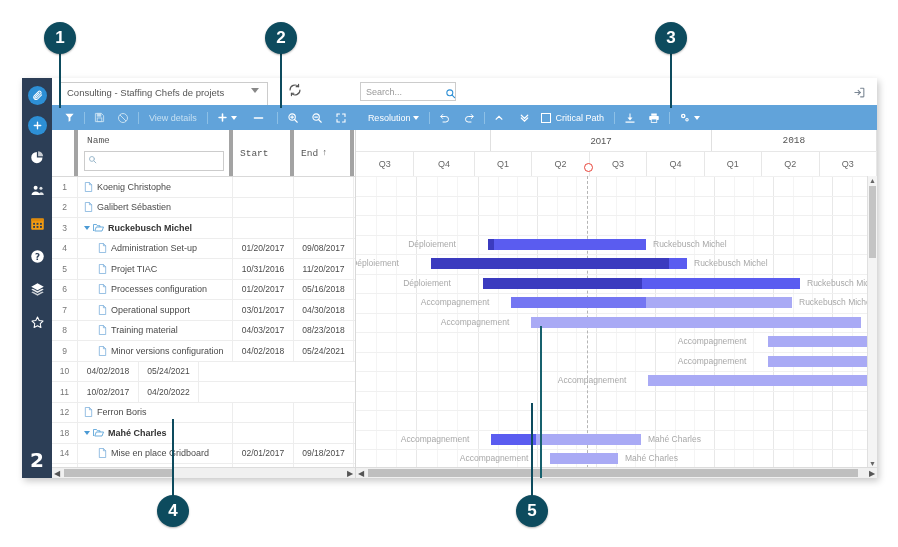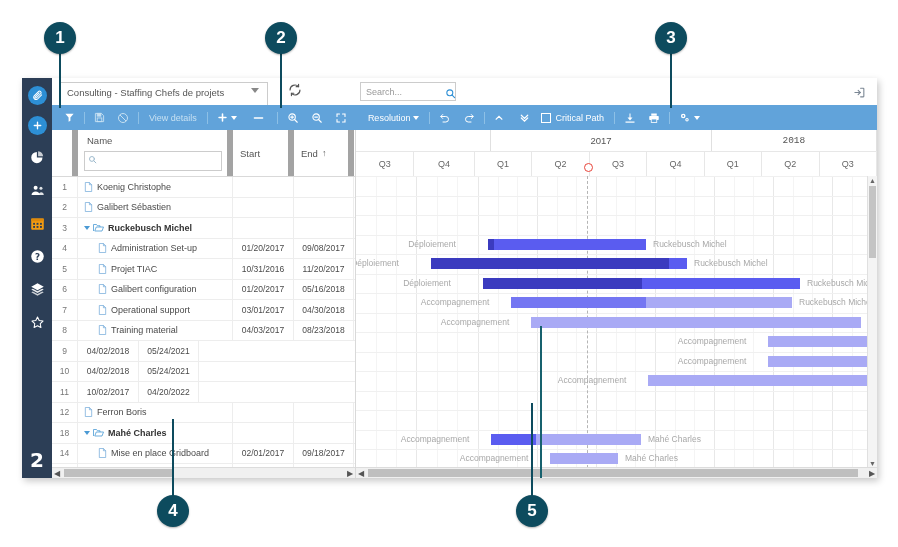--- a/index.html
+++ b/index.html
@@ -110,21 +110,21 @@
   #panes { position: absolute; left: 30px; top: 52px; right: 0; bottom: 0; }
 
   #leftpane {
     position: absolute; left: 0; top: 0; width: 303px; bottom: 0;
     border-right: 1px solid #d9d9d9; background: #fff; overflow: hidden;
   }
   .grid-head {
     display: flex; height: 46px; border-bottom: 1px solid #d9d9d9;
     font-size: 9.5px; color: #555;
   }
-  .gh-cell { border-right: 6px solid #a3a3a3; box-sizing: border-box; position: relative; }
+  .gh-cell { border-right: 4px solid #a3a3a3; box-sizing: border-box; position: relative; font-family: Liberation Mono, monospace; }
   .gh-num { width: 26px; }
   .gh-name { width: 155px; }
   .gh-start { width: 61px; display: flex; align-items: center; padding-left: 7px; }
   .gh-end { width: 60px; display: flex; align-items: center; padding-left: 7px; }
   .gh-name .lbl { padding: 5px 0 0 9px; font-size: 9.5px; }
   .gh-name .filterbox {
     position: absolute; left: 6px; top: 21px; right: 5px; height: 18px;
     border: 1px solid #ccc; background: #fff;
   }
   .gh-name .filterbox .mag { position: absolute; left: 3px; top: 3px; color: #9bb; }
@@ -527,21 +527,21 @@
             <div class="grid-row">
               <div class="gc gc-num">6</div>
               <div class="gc gc-name ind1">
                 <span class="tw">
                   <span class="doc-ico">
                     <svg width="9" height="10" viewBox="0 0 18 22" fill="none" stroke="#6fa8d8" stroke-width="1.6">
                       <path d="M2 1h9l5 5v15H2z"></path>
                       <path d="M11 1v5h5"></path>
                     </svg>
                   </span>
-                  <span>Galibert configuration</span>
+                  <span>Processes configuration</span>
                 </span>
               </div>
               <div class="gc gc-start">01/20/2017</div>
               <div class="gc gc-end">05/16/2018</div>
             </div>
             <div class="grid-row">
               <div class="gc gc-num">7</div>
               <div class="gc gc-name ind1">
                 <span class="tw">
                   <span class="doc-ico">
@@ -567,20 +567,31 @@
                     </svg>
                   </span>
                   <span>Training material</span>
                 </span>
               </div>
               <div class="gc gc-start">04/03/2017</div>
               <div class="gc gc-end">08/23/2018</div>
             </div>
             <div class="grid-row">
               <div class="gc gc-num">9</div>
+              <div class="gc gc-name ind1">
+                <span class="tw">
+                  <span class="doc-ico">
+                    <svg width="9" height="10" viewBox="0 0 18 22" fill="none" stroke="#6fa8d8" stroke-width="1.6">
+                      <path d="M2 1h9l5 5v15H2z"></path>
+                      <path d="M11 1v5h5"></path>
+                    </svg>
+                  </span>
+                  <span>Minor versions configuration</span>
+                </span>
+              </div>
               <div class="gc gc-start">04/02/2018</div>
               <div class="gc gc-end">05/24/2021</div>
             </div>
             <div class="grid-row">
               <div class="gc gc-num">10</div>
               <div class="gc gc-start">04/02/2018</div>
               <div class="gc gc-end">05/24/2021</div>
             </div>
             <div class="grid-row">
               <div class="gc gc-num">11</div>

